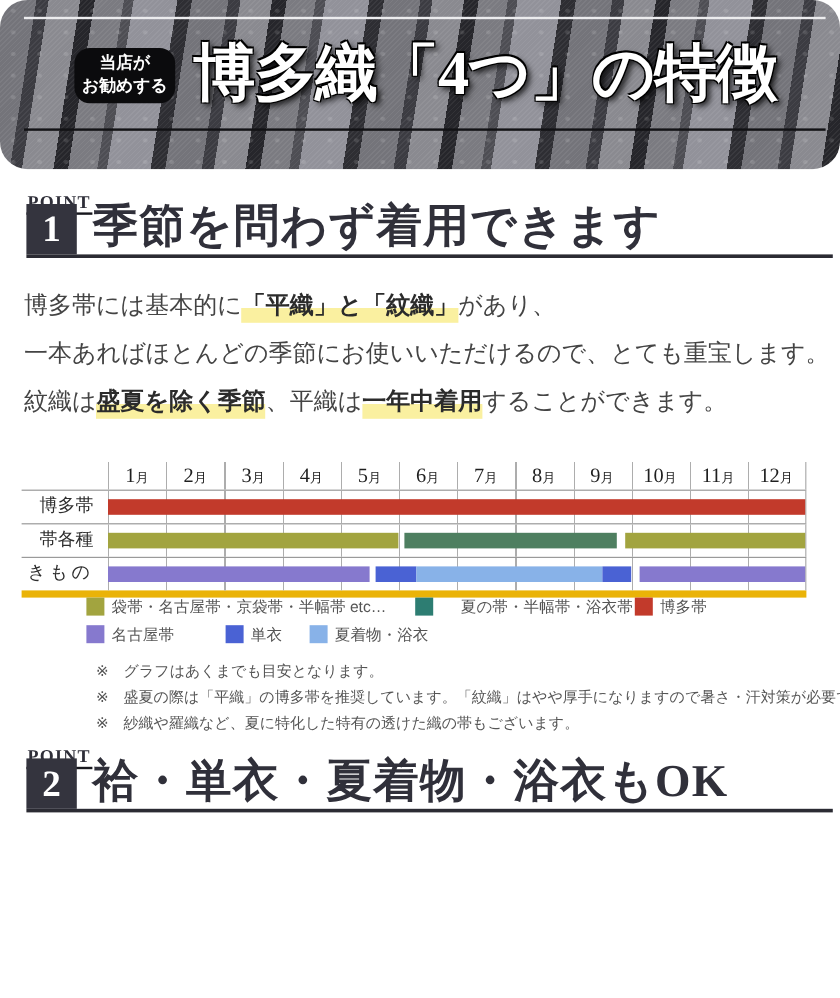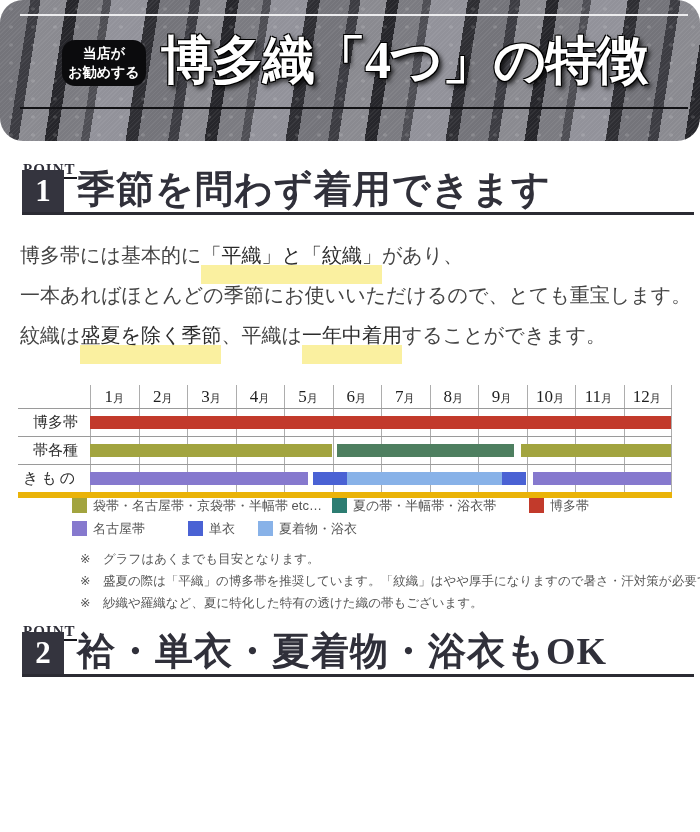--- a/index.html
+++ b/index.html
@@ -38,23 +38,23 @@
   .point-num{position:absolute;left:22px;top:20px;width:42px;height:42px;background:#34343e;
     color:#fff;font-family:var(--serif);font-weight:700;font-size:31px;line-height:42px;text-align:center;}
   .point-heading{position:absolute;left:77px;top:18px;margin:0;white-space:nowrap;
     font-family:var(--serif);font-weight:700;font-size:38px;letter-spacing:1px;color:#30303a;line-height:42px;}
   .point-rule{position:absolute;left:22px;top:62px;width:672px;height:3px;background:#2b2b33;}
 
   
   .para{position:absolute;left:20px;width:670px;color:#444;}
   #para1{top:242px;} #para2{top:703px;}
   .para-line{font-size:20px;line-height:26px;height:26px;margin-bottom:14px;white-space:nowrap;}
-  .run.hl{font-weight:400;color:#2b2b2b;
+  .run.hl{font-weight:700;color:#2b2b2b;
     background:linear-gradient(to bottom, transparent 52%, #faf0a0 52%);
-    padding-bottom:18px;}
+    padding-bottom:3px;}
 
   
   .chart{position:absolute;left:18px;top:385px;width:654px;}
   .months-row{display:flex;height:23px;}
   .label-spacer{width:72px;}
   .months-track{position:relative;width:582px;display:flex;
     background:repeating-linear-gradient(to right,#adadad 0 1px,transparent 1px 48.5px);
     border-right:1px solid #adadad;box-sizing:border-box;}
   .month-cell{flex:1;text-align:center;line-height:23px;color:#1f1f1f;font-family:var(--serif);white-space:nowrap;}
   .month-cell .mnum{font-size:17px;}
@@ -67,21 +67,21 @@
   .row-track{position:relative;flex:1;
     background:repeating-linear-gradient(to right,#adadad 0 1px,transparent 1px 48.5px);
     border-right:1px solid #adadad;box-sizing:border-box;}
   .bar{position:absolute;top:7px;height:13px;}
 
   
   .legend{position:absolute;left:18px;top:495px;width:672px;height:46px;font-size:13px;color:#555;}
   .legend-item{position:absolute;display:flex;align-items:center;white-space:nowrap;height:17px;}
   .legend-item .sq{width:15px;height:15px;margin-right:6px;flex:none;}
   .legend-item:nth-child(1){left:54px;top:2px;}
-  .legend-item:nth-child(2){left:314px;top:2px;}
+  .legend-item:nth-child(2){left:328px;top:2px;gap:17px;}
   .legend-item:nth-child(3){left:511px;top:2px;}
   .legend-item:nth-child(4){left:54px;top:25px;}
   .legend-item:nth-child(5){left:170px;top:25px;}
   .legend-item:nth-child(6){left:240px;top:25px;}
 
   
   .notes{position:absolute;left:80px;top:548px;width:618px;font-size:12.5px;line-height:22px;color:#555;}
   .note-line{display:flex;}
   .note-marker{width:23px;flex:none;}
   .note-text{flex:1;white-space:nowrap;}

